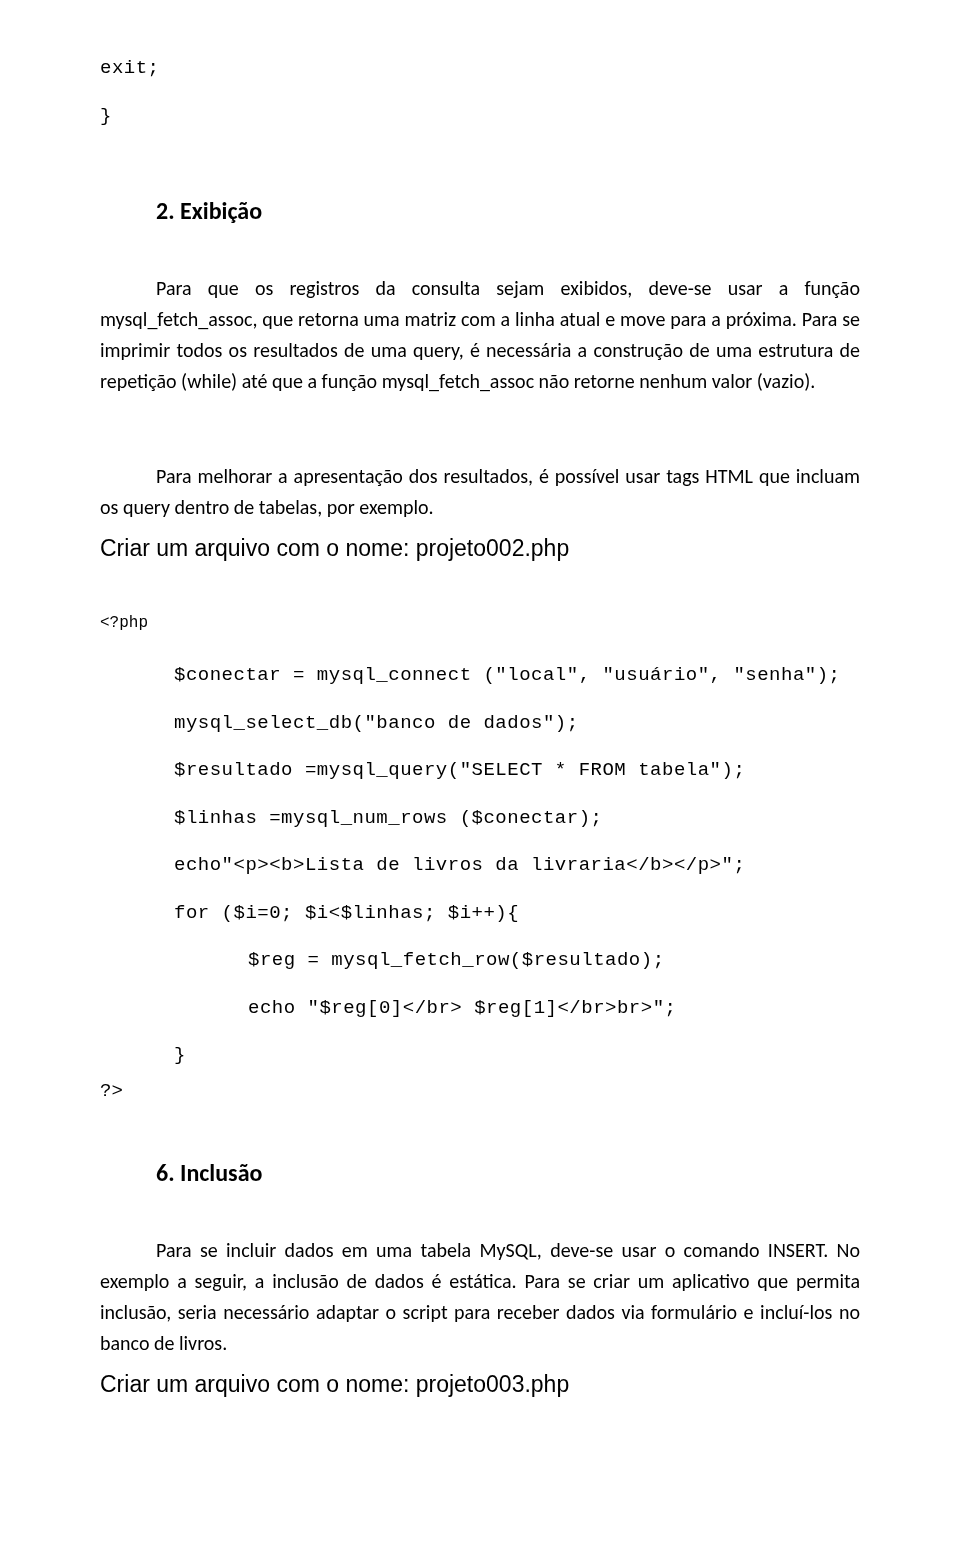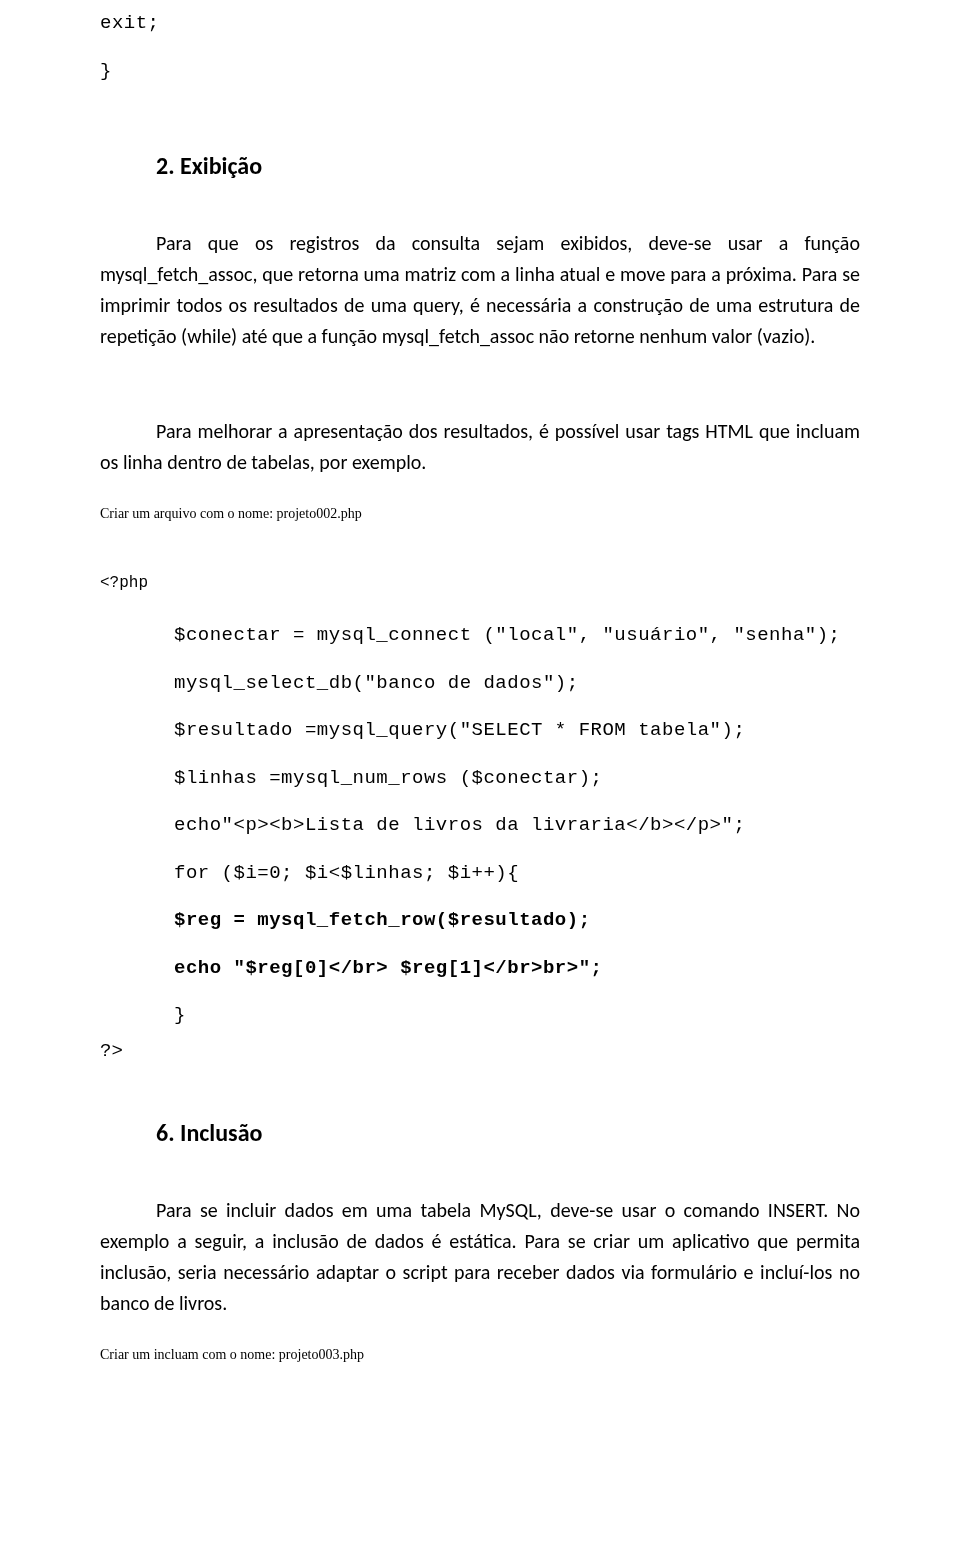--- a/index.html
+++ b/index.html
@@ -12,54 +12,55 @@
       min-height: 1557px;
       background: #fff;
       font-family: Calibri, Arial, sans-serif;
       color: #000;
       padding: 0 100px 40px 100px;
     }
     .code-font {
       font-family: "Courier New", Courier, monospace;
       font-size: 19px;
       letter-spacing: 0.5px;
+      margin-top: 45px;
     }
     .code-block {
       line-height: 2.5;
     }
     .heading {
       font-size: 24px;
       font-weight: bold;
       margin: 56px 0 30px 56px;
     }
     .body-text {
       font-size: 20px;
       line-height: 1.55;
       text-align: justify;
     }
     .body-text.indent {
       text-indent: 56px;
       margin-top: 48px;
     }
     .serif-text {
-      font-family: Liberation Serif, serif;
-      font-size: 14px;
-      margin-top: 28px;
+      font-family: Liberation Sans, sans-serif;
+      font-size: 23px;
+      margin-top: 12px;
     }
     .php-open {
       font-family: "Courier New", Courier, monospace;
       font-size: 16px;
       margin-top: 52px;
     }
     .php-body {
       margin-left: 74px;
       margin-top: 20px;
     }
     .php-inner {
-      font-weight: bold;
+      margin-left: 74px;
     }
     .php-close {
       font-family: "Courier New", Courier, monospace;
       font-size: 19px;
       margin-top: 0;
     }
     .top-code {
       line-height: 2.5;
     }
     .spacer-sm {
@@ -73,21 +74,21 @@
   <div>exit;</div>
   <div>}</div>
 </div>
 
 <div class="heading">2. Exibição</div>
 
 <div class="body-text indent">Para que os registros da consulta sejam exibidos, deve-se usar a função mysql_fetch_assoc, que retorna uma matriz com a linha atual e move para a próxima. Para se imprimir todos os resultados de uma query, é necessária a construção de uma estrutura de repetição (while) até que a função mysql_fetch_assoc não retorne nenhum valor (vazio).</div>
 
 <div class="spacer-sm"></div>
 
-<div class="body-text indent">Para melhorar a apresentação dos resultados, é possível usar tags HTML que incluam os linha dentro de tabelas, por exemplo.</div>
+<div class="body-text indent">Para melhorar a apresentação dos resultados, é possível usar tags HTML que incluam os query dentro de tabelas, por exemplo.</div>
 
 <div class="serif-text">Criar um arquivo com o nome: projeto002.php</div>
 
 <div class="php-open">&lt;?php</div>
 
 <div class="php-body code-font code-block">
   <div>$conectar = mysql_connect ("local", "usuário", "senha");</div>
   <div>mysql_select_db("banco de dados");</div>
   <div>$resultado =mysql_query("SELECT * FROM tabela");</div>
   <div>$linhas =mysql_num_rows ($conectar);</div>
@@ -99,13 +100,13 @@
   </div>
   <div>}</div>
 </div>
 
 <div class="php-close">?&gt;</div>
 
 <div class="heading">6. Inclusão</div>
 
 <div class="body-text indent">Para se incluir dados em uma tabela MySQL, deve-se usar o comando INSERT. No exemplo a seguir, a inclusão de dados é estática. Para se criar um aplicativo que permita inclusão, seria necessário adaptar o script para receber dados via formulário e incluí-los no banco de livros.</div>
 
-<div class="serif-text">Criar um incluam com o nome: projeto003.php</div>
+<div class="serif-text">Criar um arquivo com o nome: projeto003.php</div>
 
 </body></html>

